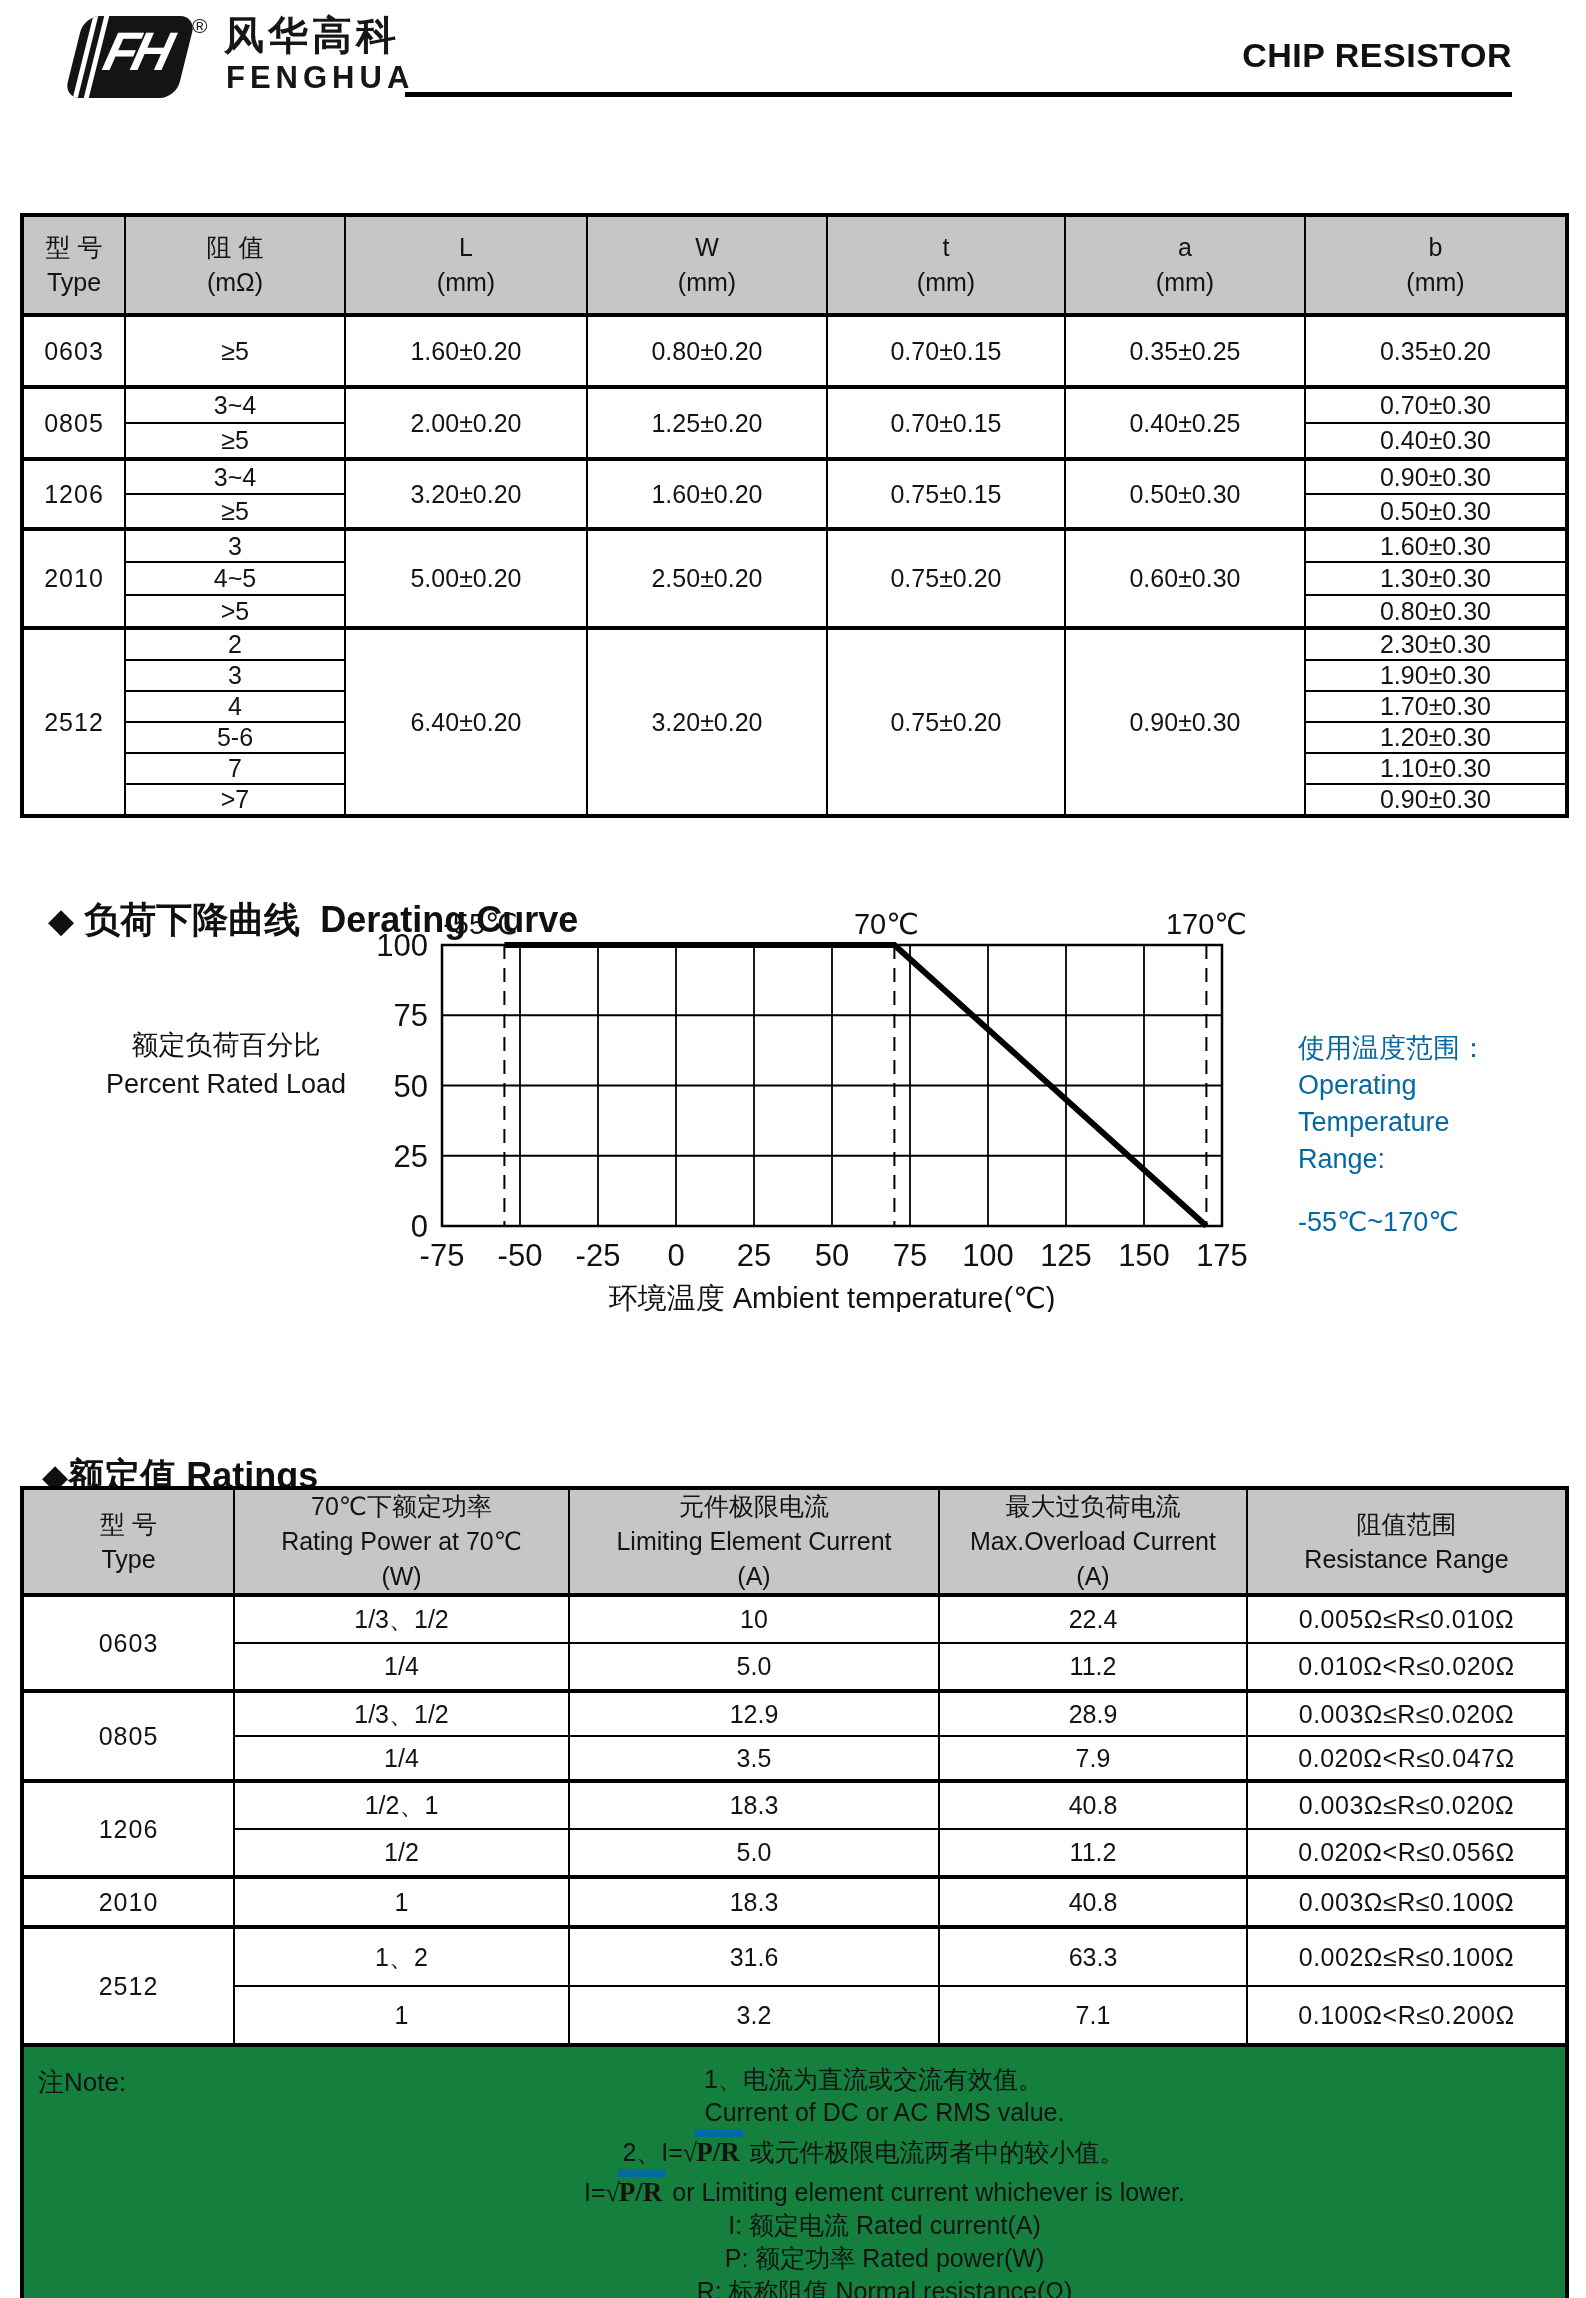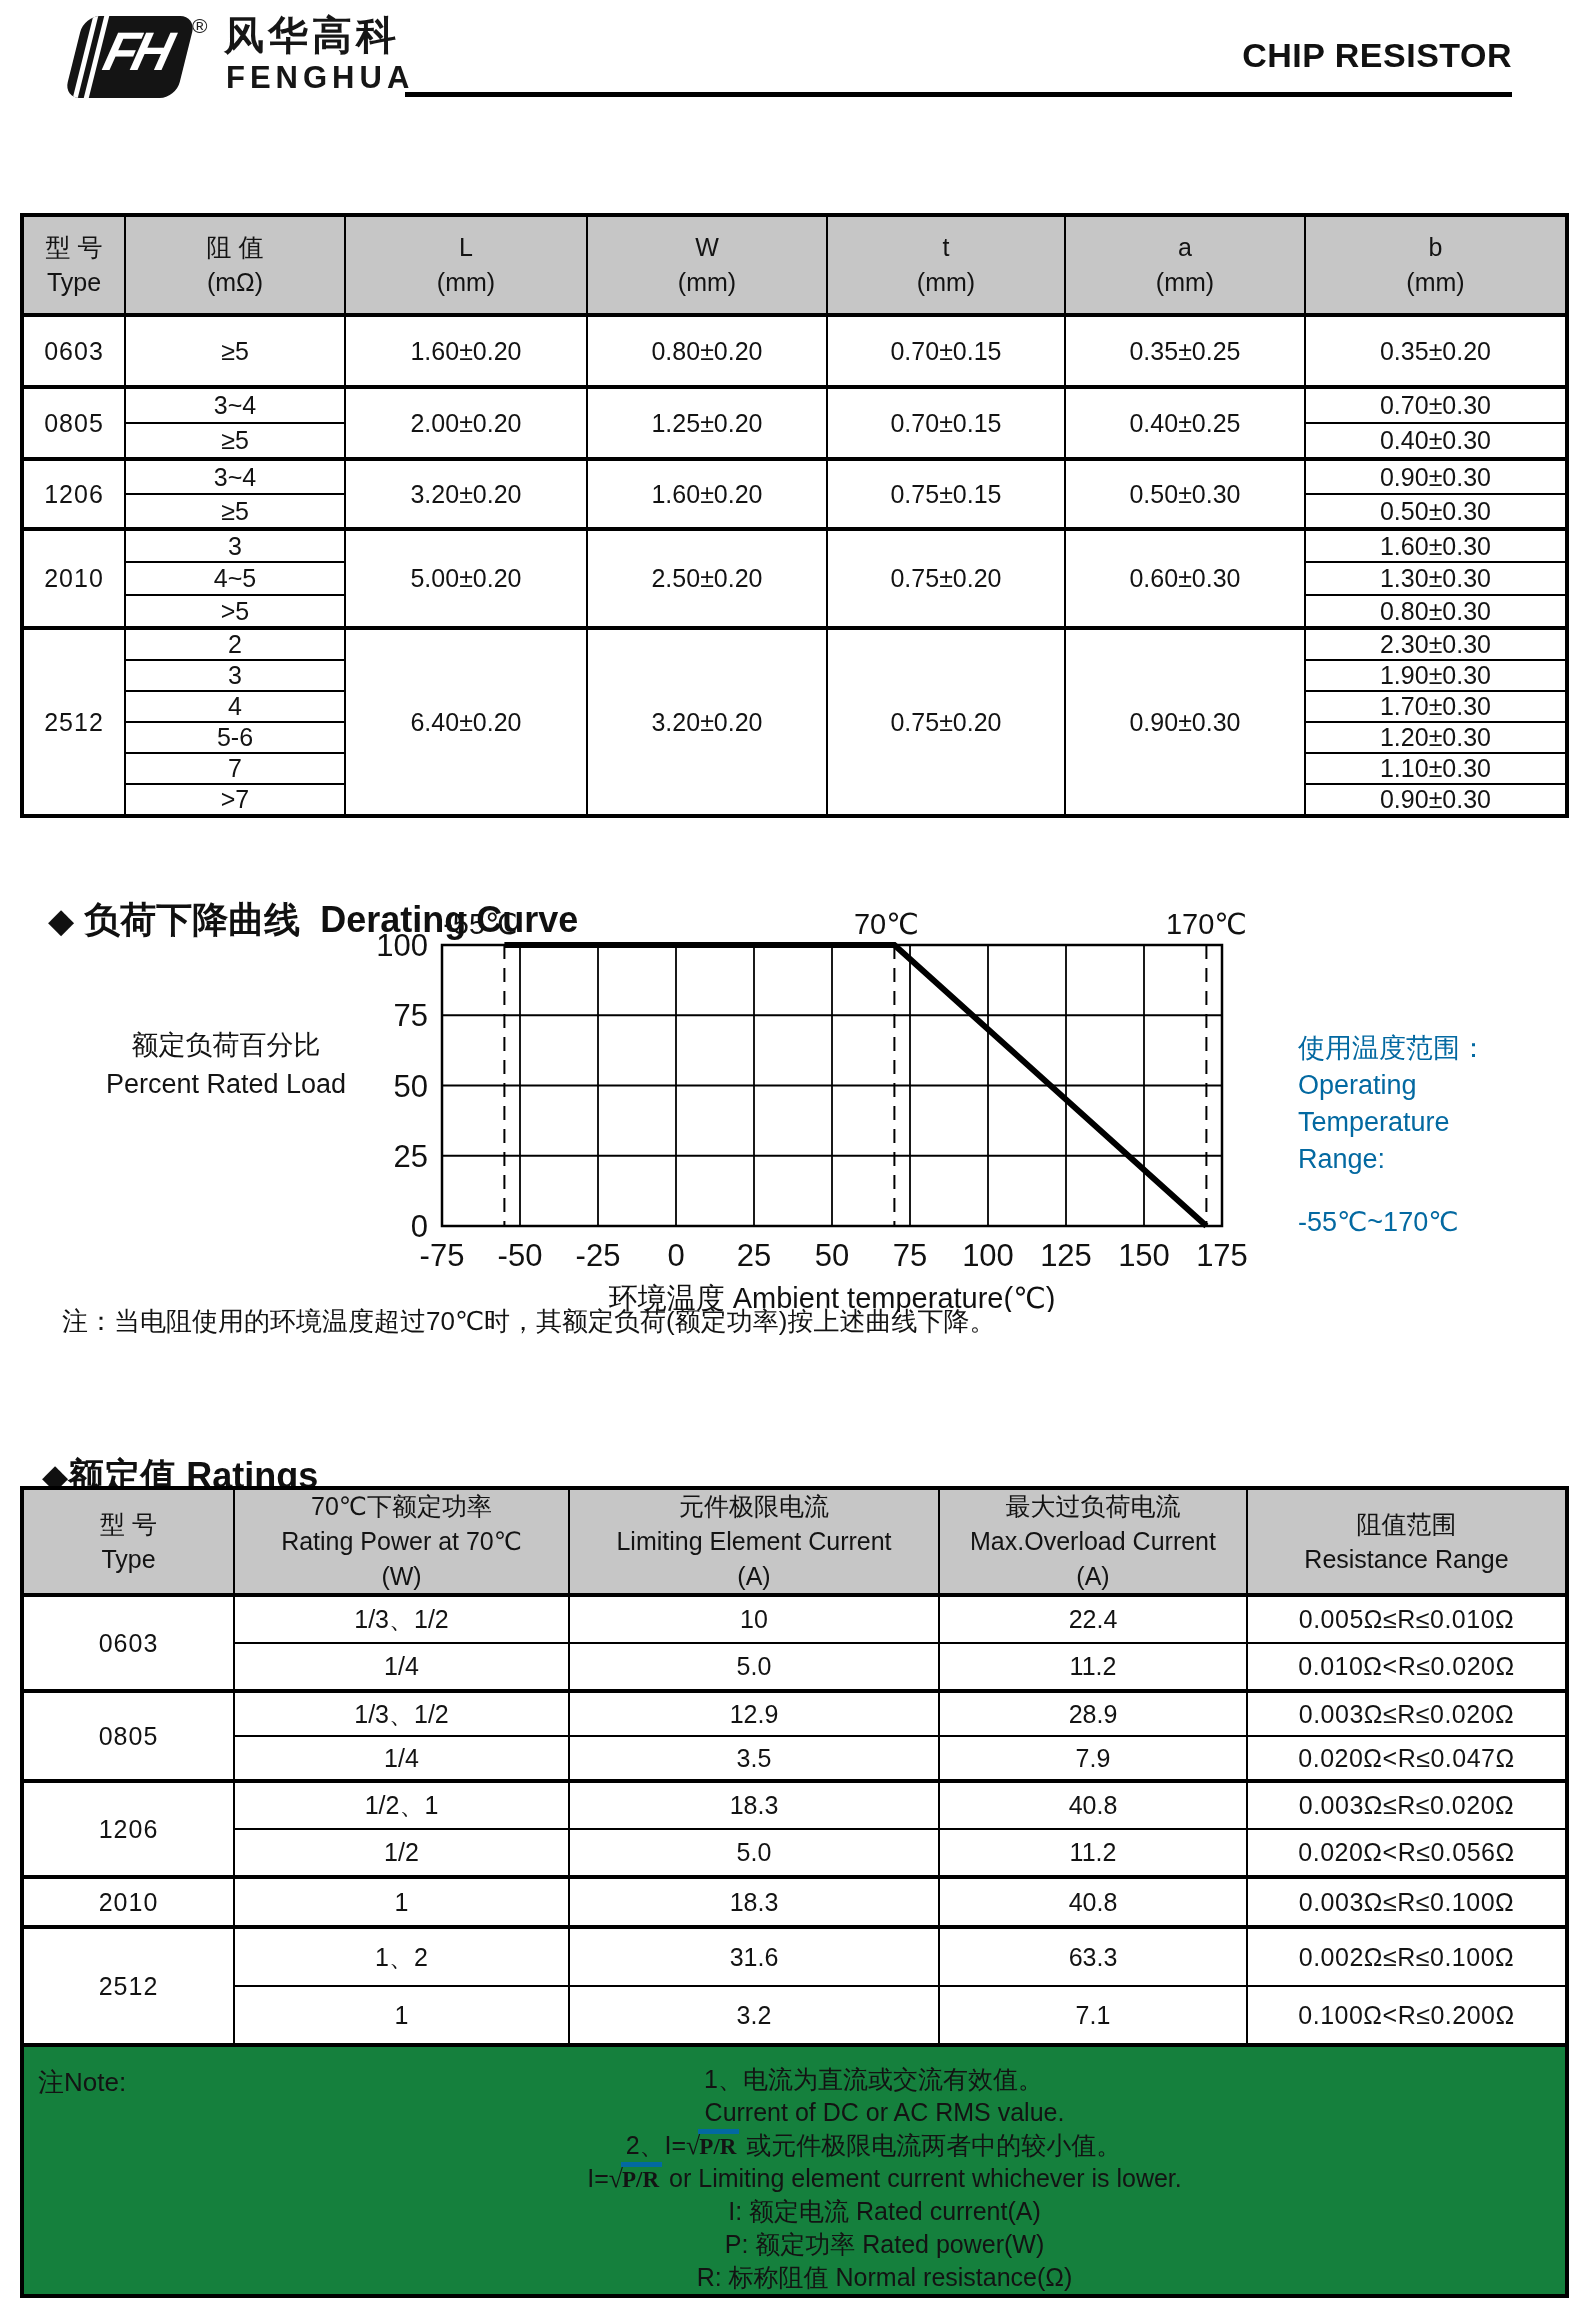--- a/index.html
+++ b/index.html
@@ -57,22 +57,22 @@
     text-align:right;vertical-align:top !important;position:relative;
     background:#15803d;font-size:25px;
   }
   .note-label{position:absolute;left:14px;top:18px;font-size:26px;color:#131313;}
   .note-body{margin:16px 0 0 140px;line-height:33px;}
   .note-body .n-num{padding-left:18px;}
   .note-body .indent{padding-left:40px;}
   .sqrt{white-space:nowrap;}
   .sqrt .radical{font-family:"Liberation Serif","DejaVu Serif",serif;font-size:26px;}
   .sqrt .rad{
-    font-family:"Liberation Serif","DejaVu Serif",serif;font-size:23px;font-weight:700;
-    border-top:5px solid #0369a1;padding:0 3px 0 1px;margin-left:-2px;display:inline-block;line-height:1.15;
+    font-family:"Liberation Serif","DejaVu Serif",serif;font-size:27px;font-weight:700;
+    border-top:8px solid #0369a1;padding:0 3px 0 1px;margin-left:-2px;display:inline-block;line-height:1.15;
   }
 
   
   #derating-svg{position:absolute;left:350px;top:912px;}
   .ylabel-block{
     position:absolute;left:66px;top:1026px;width:320px;text-align:center;
     font-size:27px;line-height:39px;color:#131313;
   }
   .right-note{position:absolute;left:1298px;top:1030px;font-size:27px;line-height:37px;color:#0369a1;}
   .right-note .gap{margin-top:26px;}
@@ -279,21 +279,20 @@
 
 <div class="right-note" id="right-note">
     <div>使用温度范围：</div>
     <div>Operating</div>
     <div>Temperature</div>
     <div>Range:</div>
     <div class="gap">-55℃~170℃</div>
   </div>
 
 <div class="chart-note">
-  <div class="cn-line">注：当电阻使用的环境温度超过70℃时，其额定负荷(额定功率)按上述曲线下降。</div>
 </div>
 
 <div class="sec-title" id="t-rat">
   <span class="diamond">◆</span><span>额定值 Ratings</span>
 </div>
 <table id="rat-table" class="sheet-table">
     <colgroup>
       <col style="width: 212px;">
       <col style="width: 335px;">
       <col style="width: 370px;">

